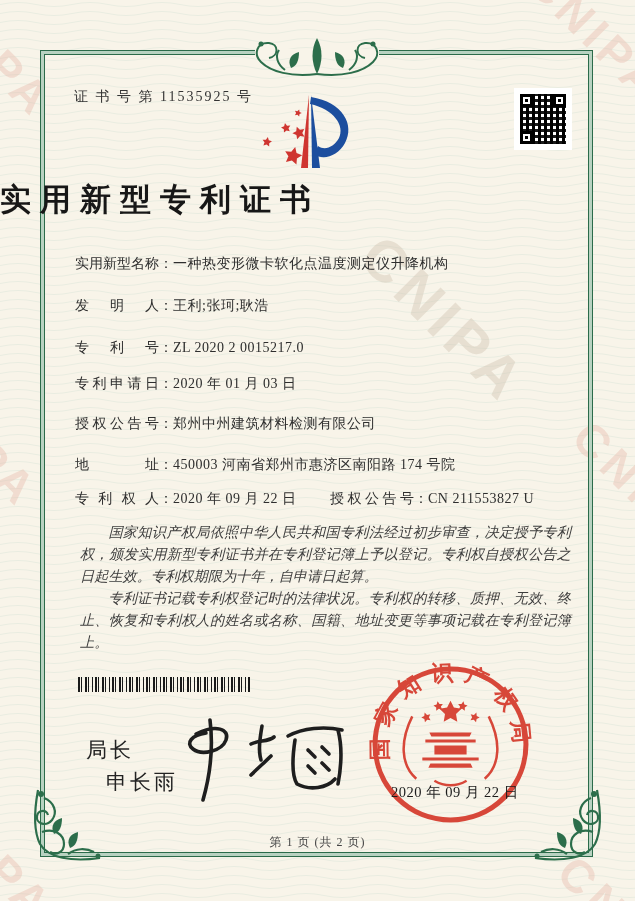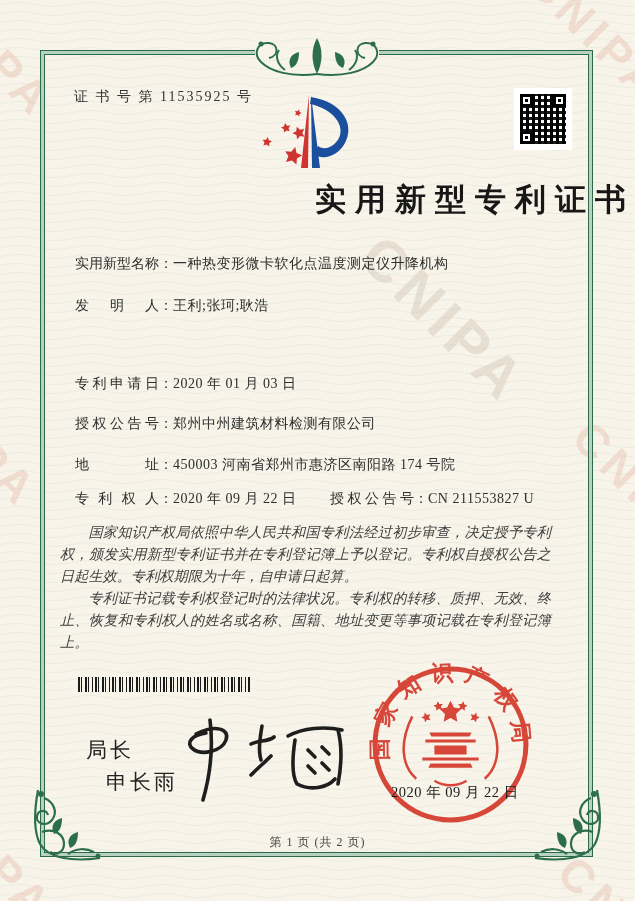--- a/index.html
+++ b/index.html
@@ -16,30 +16,30 @@
   .wm.pink { color:rgba(231,185,170,0.40); }
 
   .frame { position:absolute; left:44px; top:54px; width:545px; height:799px; z-index:2;
            border:1px solid #2b6b4a; box-shadow:0 0 0 3px #b8d2c1, 0 0 0 4px #2b6b4a; }
 
   .content { position:absolute; inset:0; z-index:3;padding-left:34px; }
   .abs { position:absolute; }
 
   .cert-no { left:74px; top:88px; font-size:14px; letter-spacing:2px; color:#333; }
 
-  .title { left:0; top:179px; width:635px; text-align:right; font-size:31px; font-weight:700;
+  .title { left:0; top:179px; width:635px; text-align:left; font-size:31px; font-weight:700;
            letter-spacing:9px; color:#171717; }
 
   .frow { left:75px; font-size:14px; color:#2e2e2e; white-space:nowrap; }
   .flabel { display:inline-block; width:84px; text-align:justify; text-align-last:justify; }
   .fcolon { display:inline-block; width:14px; }
   .fval { letter-spacing:0.5px; }
   .col2 { position:absolute; left:255px; top:0; white-space:nowrap; }
 
-  .body-text { left:60px; top:521px; width:491px; font-size:14.2px; line-height:22px;
+  .body-text { left:80px; top:521px; width:491px; font-size:14.2px; line-height:22px;
                color:#3d3d3d; font-style:italic; text-align:justify; }
   .body-text p { text-indent:2em; margin:0; }
 
   .barcode { left:78px; top:677px; width:172px; height:15px;
              background:repeating-linear-gradient(90deg,
                #1a1a1a 0 2px, transparent 2px 3px,
                #1a1a1a 3px 4px, transparent 4px 7px,
                #1a1a1a 7px 9px, transparent 9px 10px,
                #1a1a1a 10px 11px, transparent 11px 14px,
                #1a1a1a 14px 15px, transparent 15px 17px); }
@@ -161,20 +161,23 @@
       </div>
     </div>
 
     <div class="abs title">实用新型专利证书</div>
 
     <div class="abs frow" style="top:255px;">
       <span class="flabel">实用新型名称</span><span class="fcolon">：</span><span class="fval">一种热变形微卡软化点温度测定仪升降机构</span>
     </div>
     <div class="abs frow" style="top:297px;">
       <span class="flabel">发明人</span><span class="fcolon">：</span><span class="fval">王利;张珂;耿浩</span>
+    </div>
+    <div class="abs frow" style="top:339px;">
+      <span class="flabel">专利号</span><span class="fcolon">：</span><span class="fval">ZL 2020 2 0015217.0</span>
     </div>
     <div class="abs frow" style="top:375px;">
       <span class="flabel">专利申请日</span><span class="fcolon">：</span><span class="fval">2020 年 01 月 03 日</span>
     </div>
     <div class="abs frow" style="top:415px;">
       <span class="flabel">授权公告号</span><span class="fcolon">：</span><span class="fval">郑州中州建筑材料检测有限公司</span>
     </div>
     <div class="abs frow" style="top:456px;">
       <span class="flabel">地址</span><span class="fcolon">：</span><span class="fval">450003 河南省郑州市惠济区南阳路 174 号院</span>
     </div>

